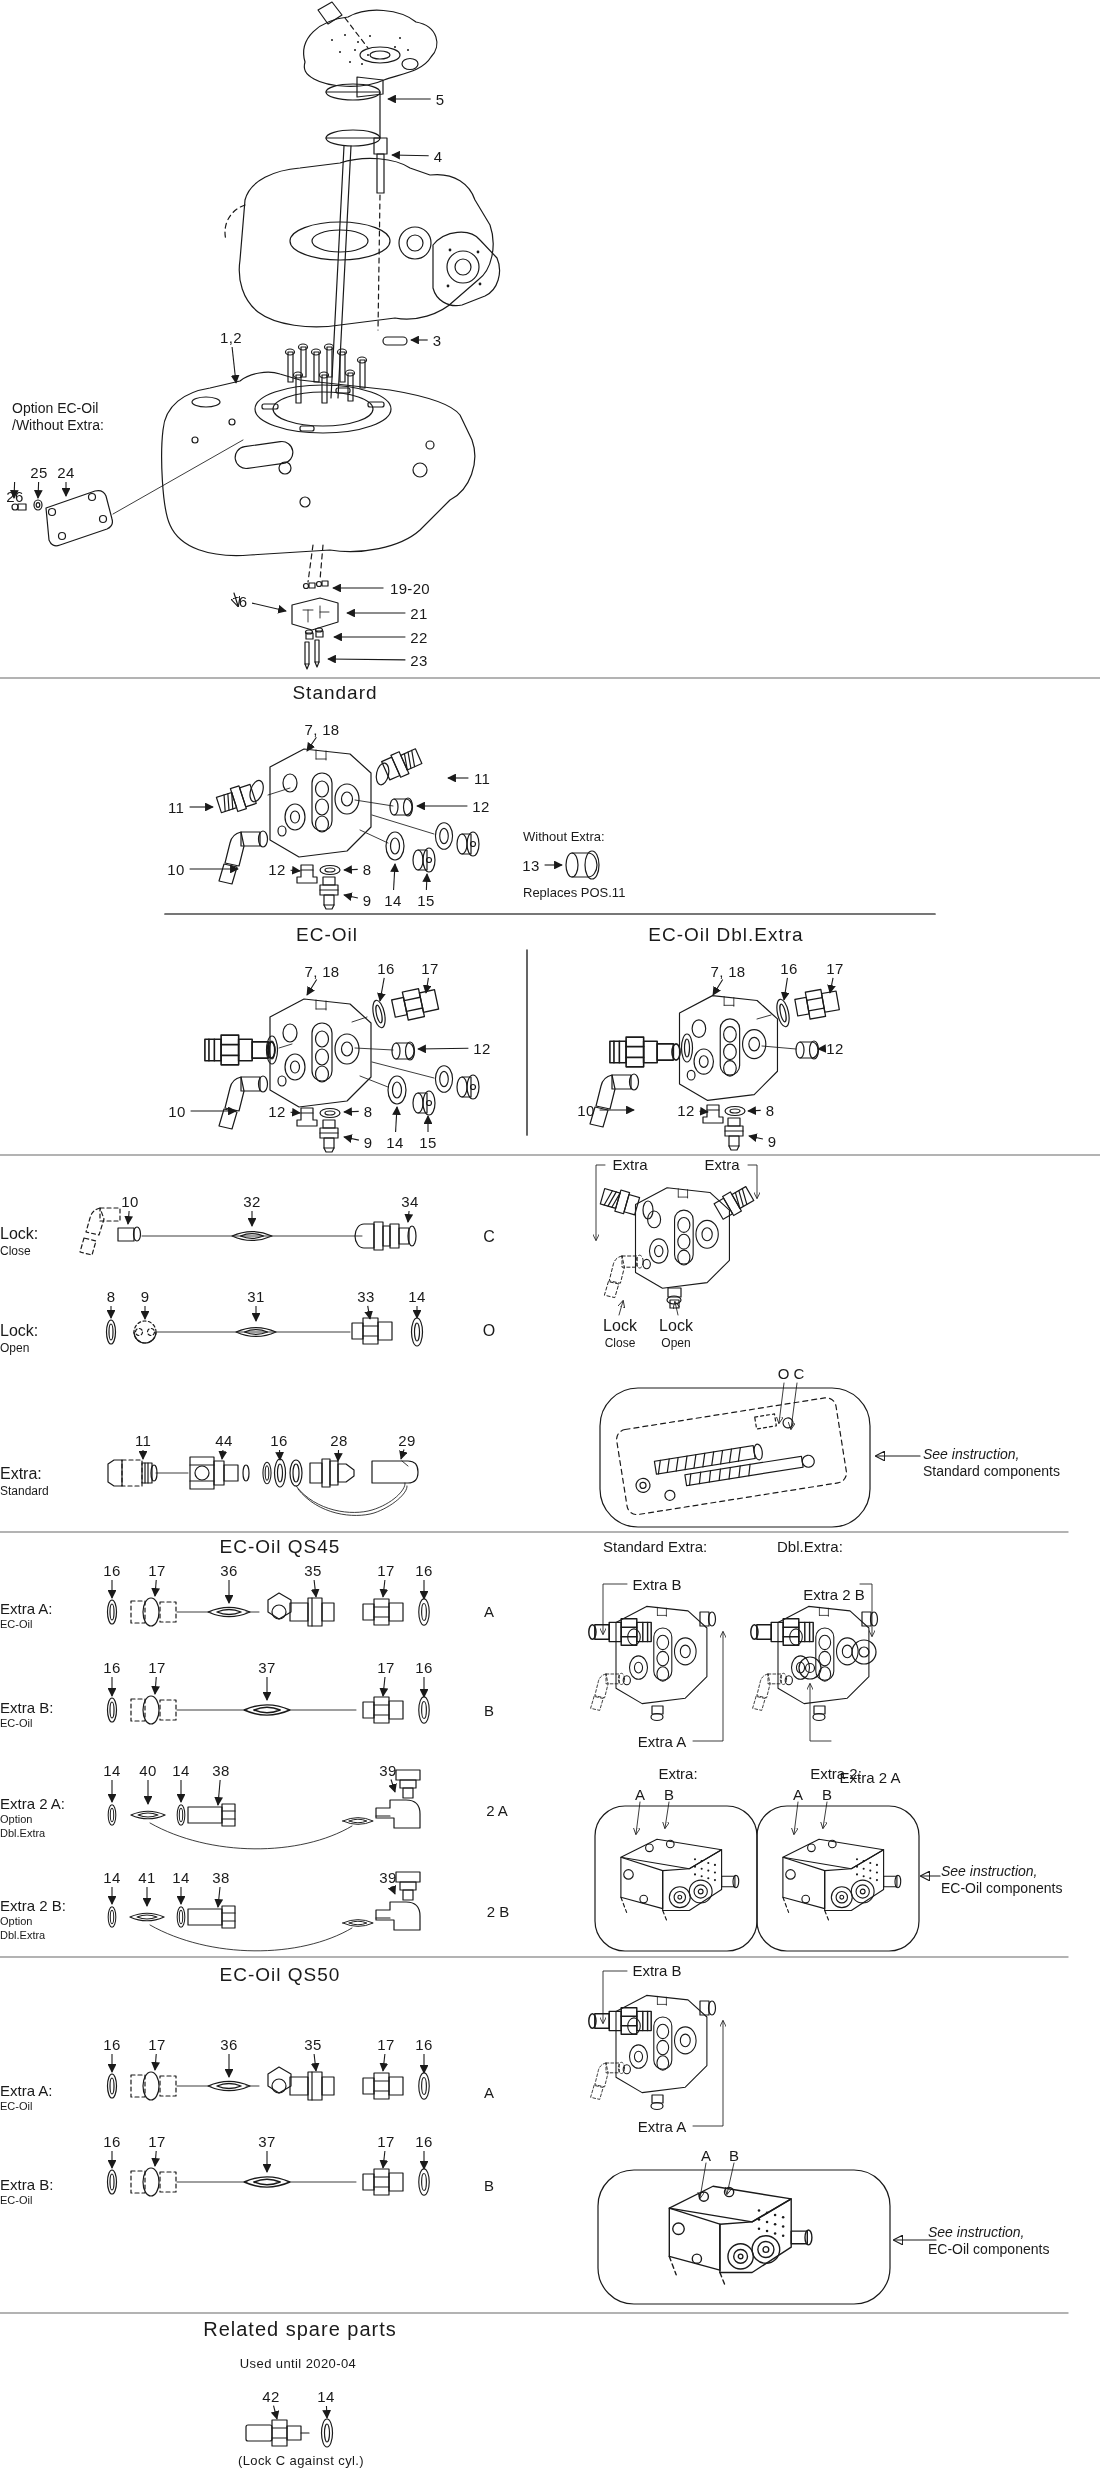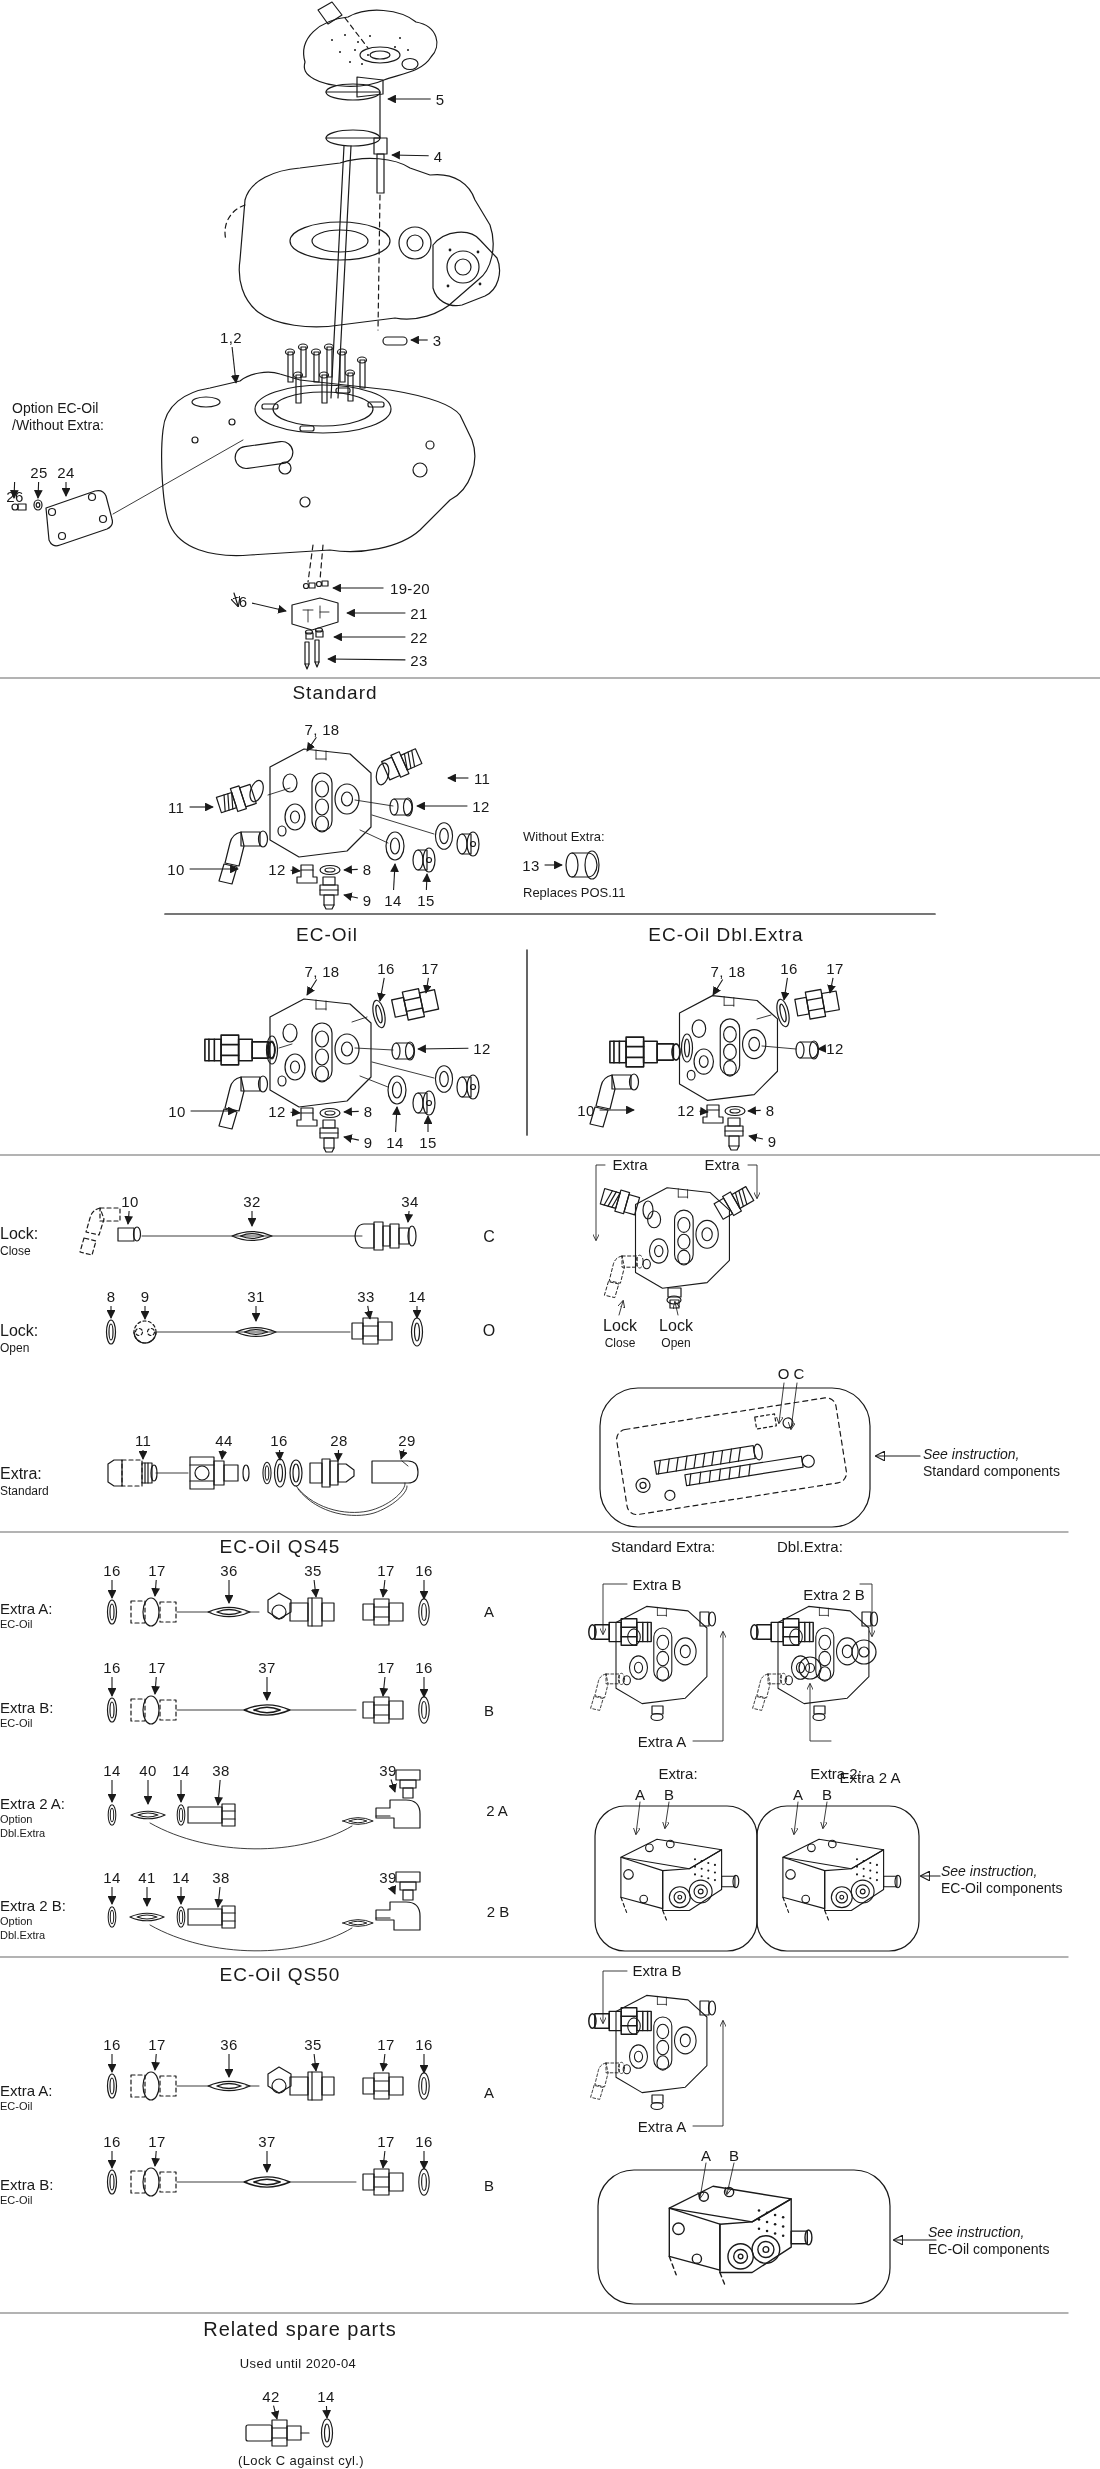--- a/index.html
+++ b/index.html
@@ -854,21 +854,21 @@
         <div style="font-size: 12px;">Standard</div>
       </div>
       <div class="lbl c" style="left: 791px; top: 1365px;">
         <div style="font-size: 15px;">O C</div>
       </div>
       <div class="lbl l" style="left: 923px; top: 1446px;">
         <div style="font-size: 14px; font-style: italic;">See instruction,</div>
         <div style="font-size: 14px;">Standard components</div>
       </div>
       <div class="lbl l" style="left: 603px; top: 1538px;">
-        <div style="font-size: 15px; margin-left: 8px;">Standard Extra:</div>
+        <div style="font-size: 15px;">Standard Extra:</div>
       </div>
       <div class="lbl l" style="left: 777px; top: 1538px;">
         <div style="font-size: 15px;">Dbl.Extra:</div>
       </div>
       <div class="lbl l" style="left: 0px; top: 1600px;">
         <div style="font-size: 15px;">Extra A:</div>
         <div style="font-size: 11px;">EC-Oil</div>
       </div>
       <div class="lbl l" style="left: 0px; top: 1699px;">
         <div style="font-size: 15px;">Extra B:</div>

